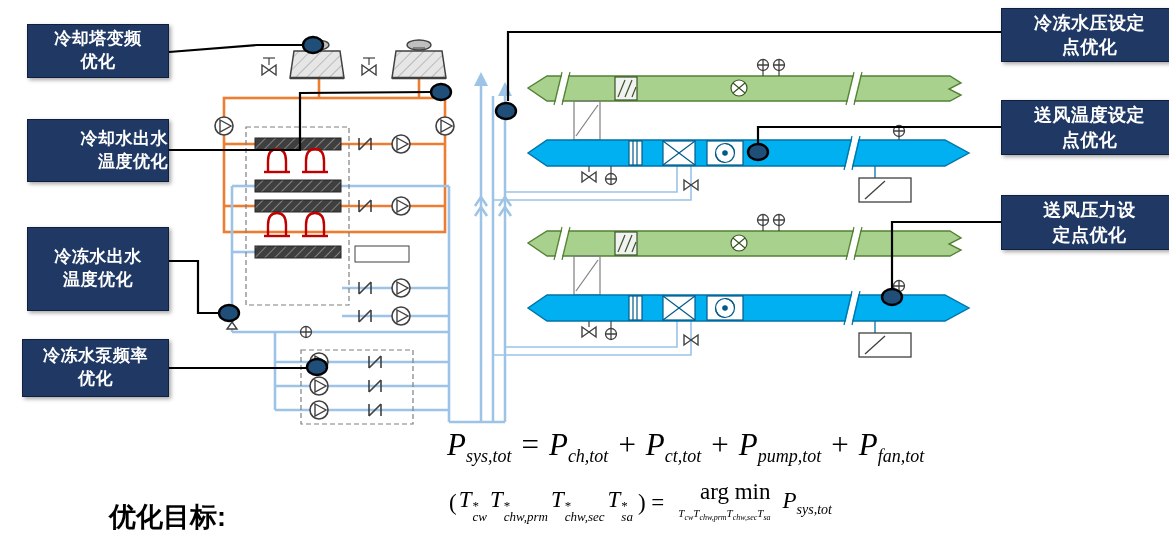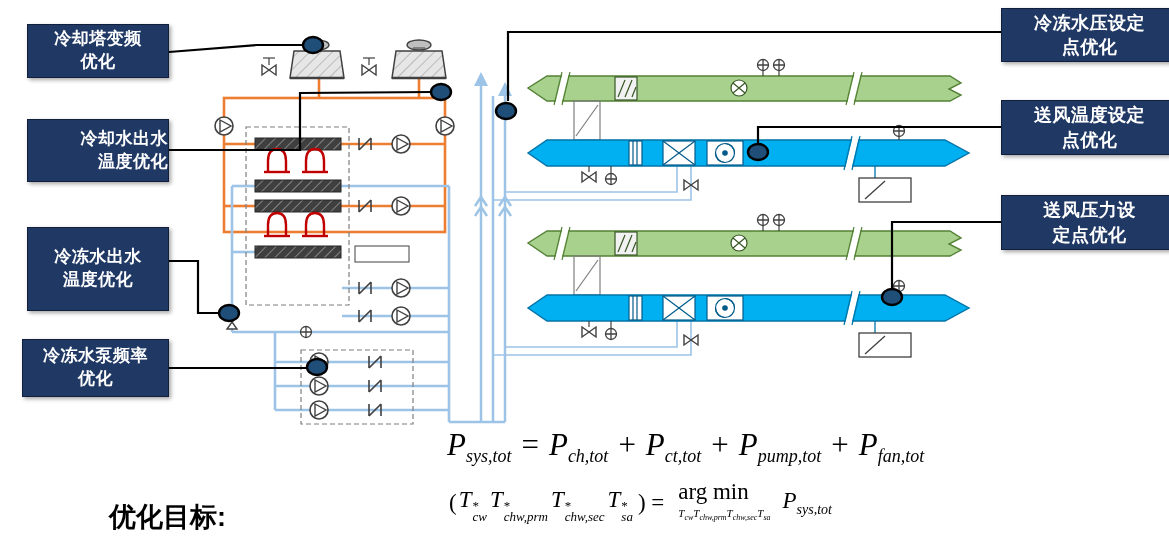--- a/index.html
+++ b/index.html
@@ -26,21 +26,21 @@
   .formulas { position: absolute; left: 430px; top: 427px; color: #000; font-family: "Liberation Serif", serif; }
   .f1 { font-size: 31px; font-style: italic; white-space: nowrap; }
   .f1 sub { font-size: 18px; }
   .f1 .op { font-style: normal; margin: 0 10px; }
 
   .f2 { font-size: 23px; font-style: italic; white-space: nowrap; margin-top: 12px; display: flex; align-items: center; }
   .f2 .paren { font-style: normal; margin: 0 2px; }
   .ss { display: inline-flex; flex-direction: column; font-size: 13px; line-height: 11px; margin: 0 3px 0 1px; transform: translateY(3px); }
   .ss .sup { font-style: normal; }
   .ss .sub { font-style: italic; }
-  .argmin { display: inline-flex; flex-direction: column; align-items: flex-start; font-style: normal; margin: 0 12px; }
+  .argmin { display: inline-flex; flex-direction: column; align-items: flex-end; font-style: normal; margin: 0 12px; }
   .argmin .under { font-size: 11px; font-style: italic; line-height: 16px; }
   .argmin .under sub { font-size: 8px; }
   .res sub { font-size: 14px; }
 </style>
 </head>
 <body>
 
 <div class="canvas">
 
   <svg class="schematic" width="1169" height="556" viewBox="0 0 1169 556">

